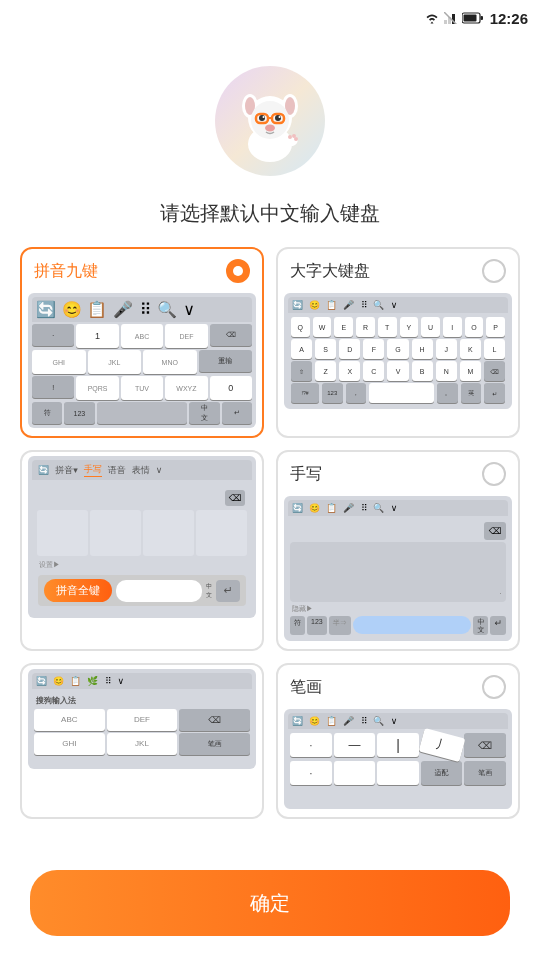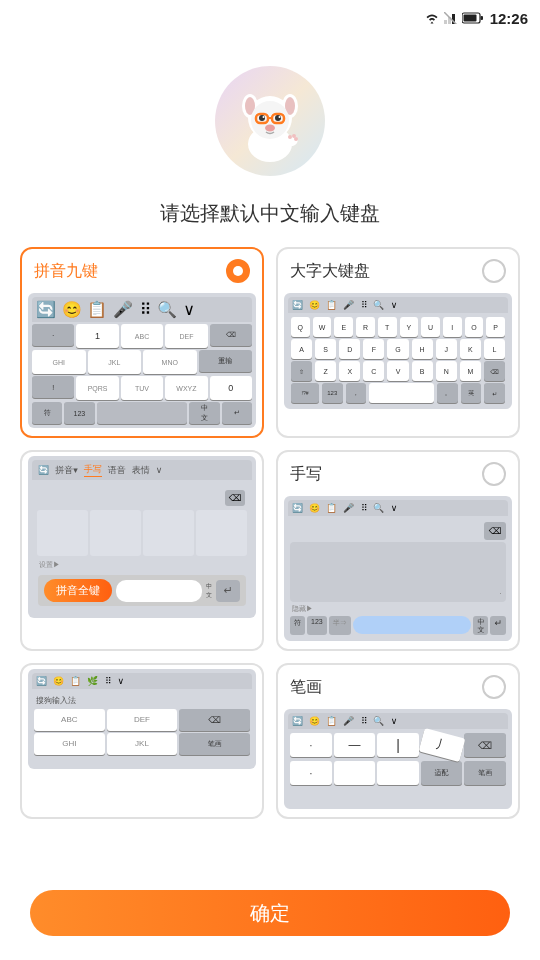--- a/index.html
+++ b/index.html
@@ -215,21 +215,21 @@
     .confirm-bar {
       position: fixed;
       bottom: 0;
       left: 0;
       width: 540px;
       padding: 12px 30px 24px 30px;
       background: white;
     }
     .confirm-btn {
       width: 100%;
-      height: 46px;
+      height: 66px;
       background: linear-gradient(90deg, #ff8c2a, #ff6010);
       border: none;
       border-radius: 27px;
       font-size: 20px;
       color: white;
       font-weight: 500;
       cursor: pointer;
       display: flex;
       align-items: center;
       justify-content: center;
@@ -627,21 +627,21 @@
       <div class="keyboard-preview" style="min-height:100px;">
         <div class="kb-toolbar">
           <span style="font-size:9px;">🔄</span>
           <span style="font-size:9px;">😊</span>
           <span style="font-size:9px;">📋</span>
           <span style="font-size:9px;">🌿</span>
           <span style="font-size:9px;">⠿</span>
           <span style="font-size:9px;">∨</span>
         </div>
         <div style="padding:2px;">
-          <div style="font-size:8px; color:#555; padding:2px 2px 3px 2px; text-align:left;">搜狗输入法</div>
+          <div style="font-size:8px; color:#555; padding:2px 2px 3px 2px; text-align:left;font-weight:bold;">搜狗输入法</div>
           <div class="key-rows">
             <div class="key-row">
               <div class="key-9" style="height:22px; flex:1;">
                   <span class="main-char" style="font-size:8px;">ABC</span>
                 </div>
               <div class="key-9" style="height:22px; flex:1;">
                   <span class="main-char" style="font-size:8px;">DEF</span>
                 </div>
               <div class="key dark-key" style="height:22px; flex:1; font-size:9px;">⌫</div>
             </div>

